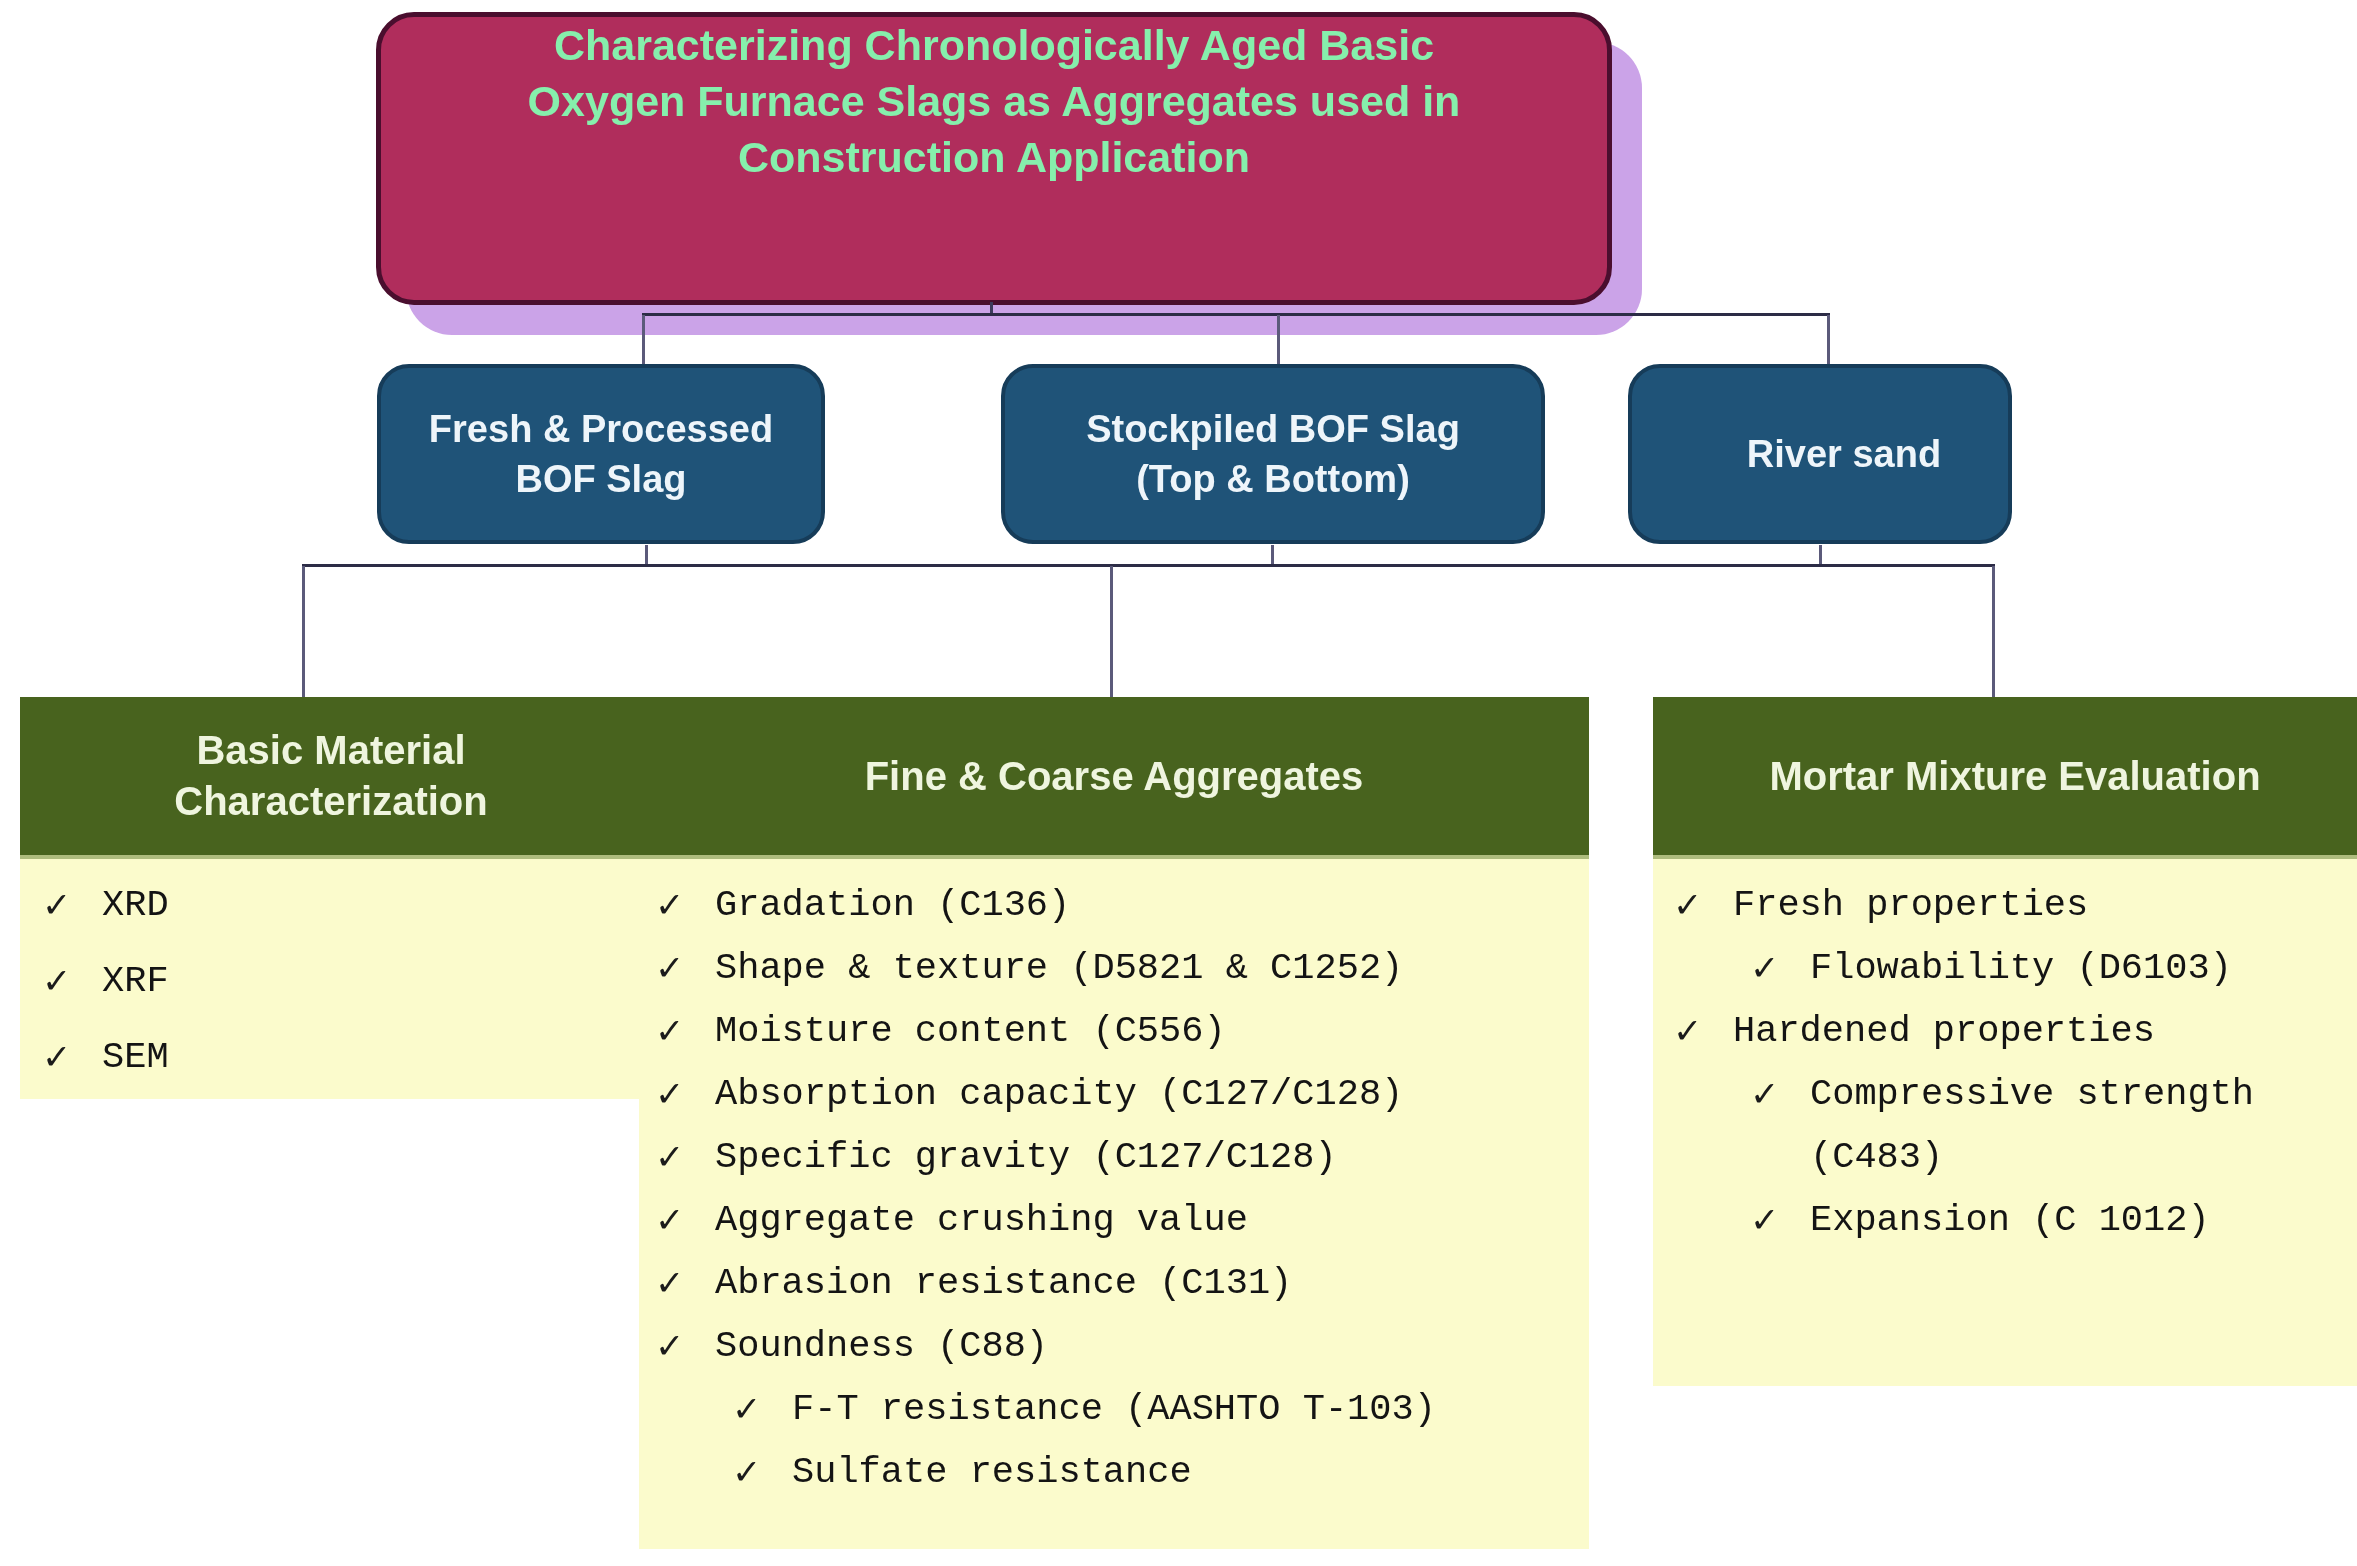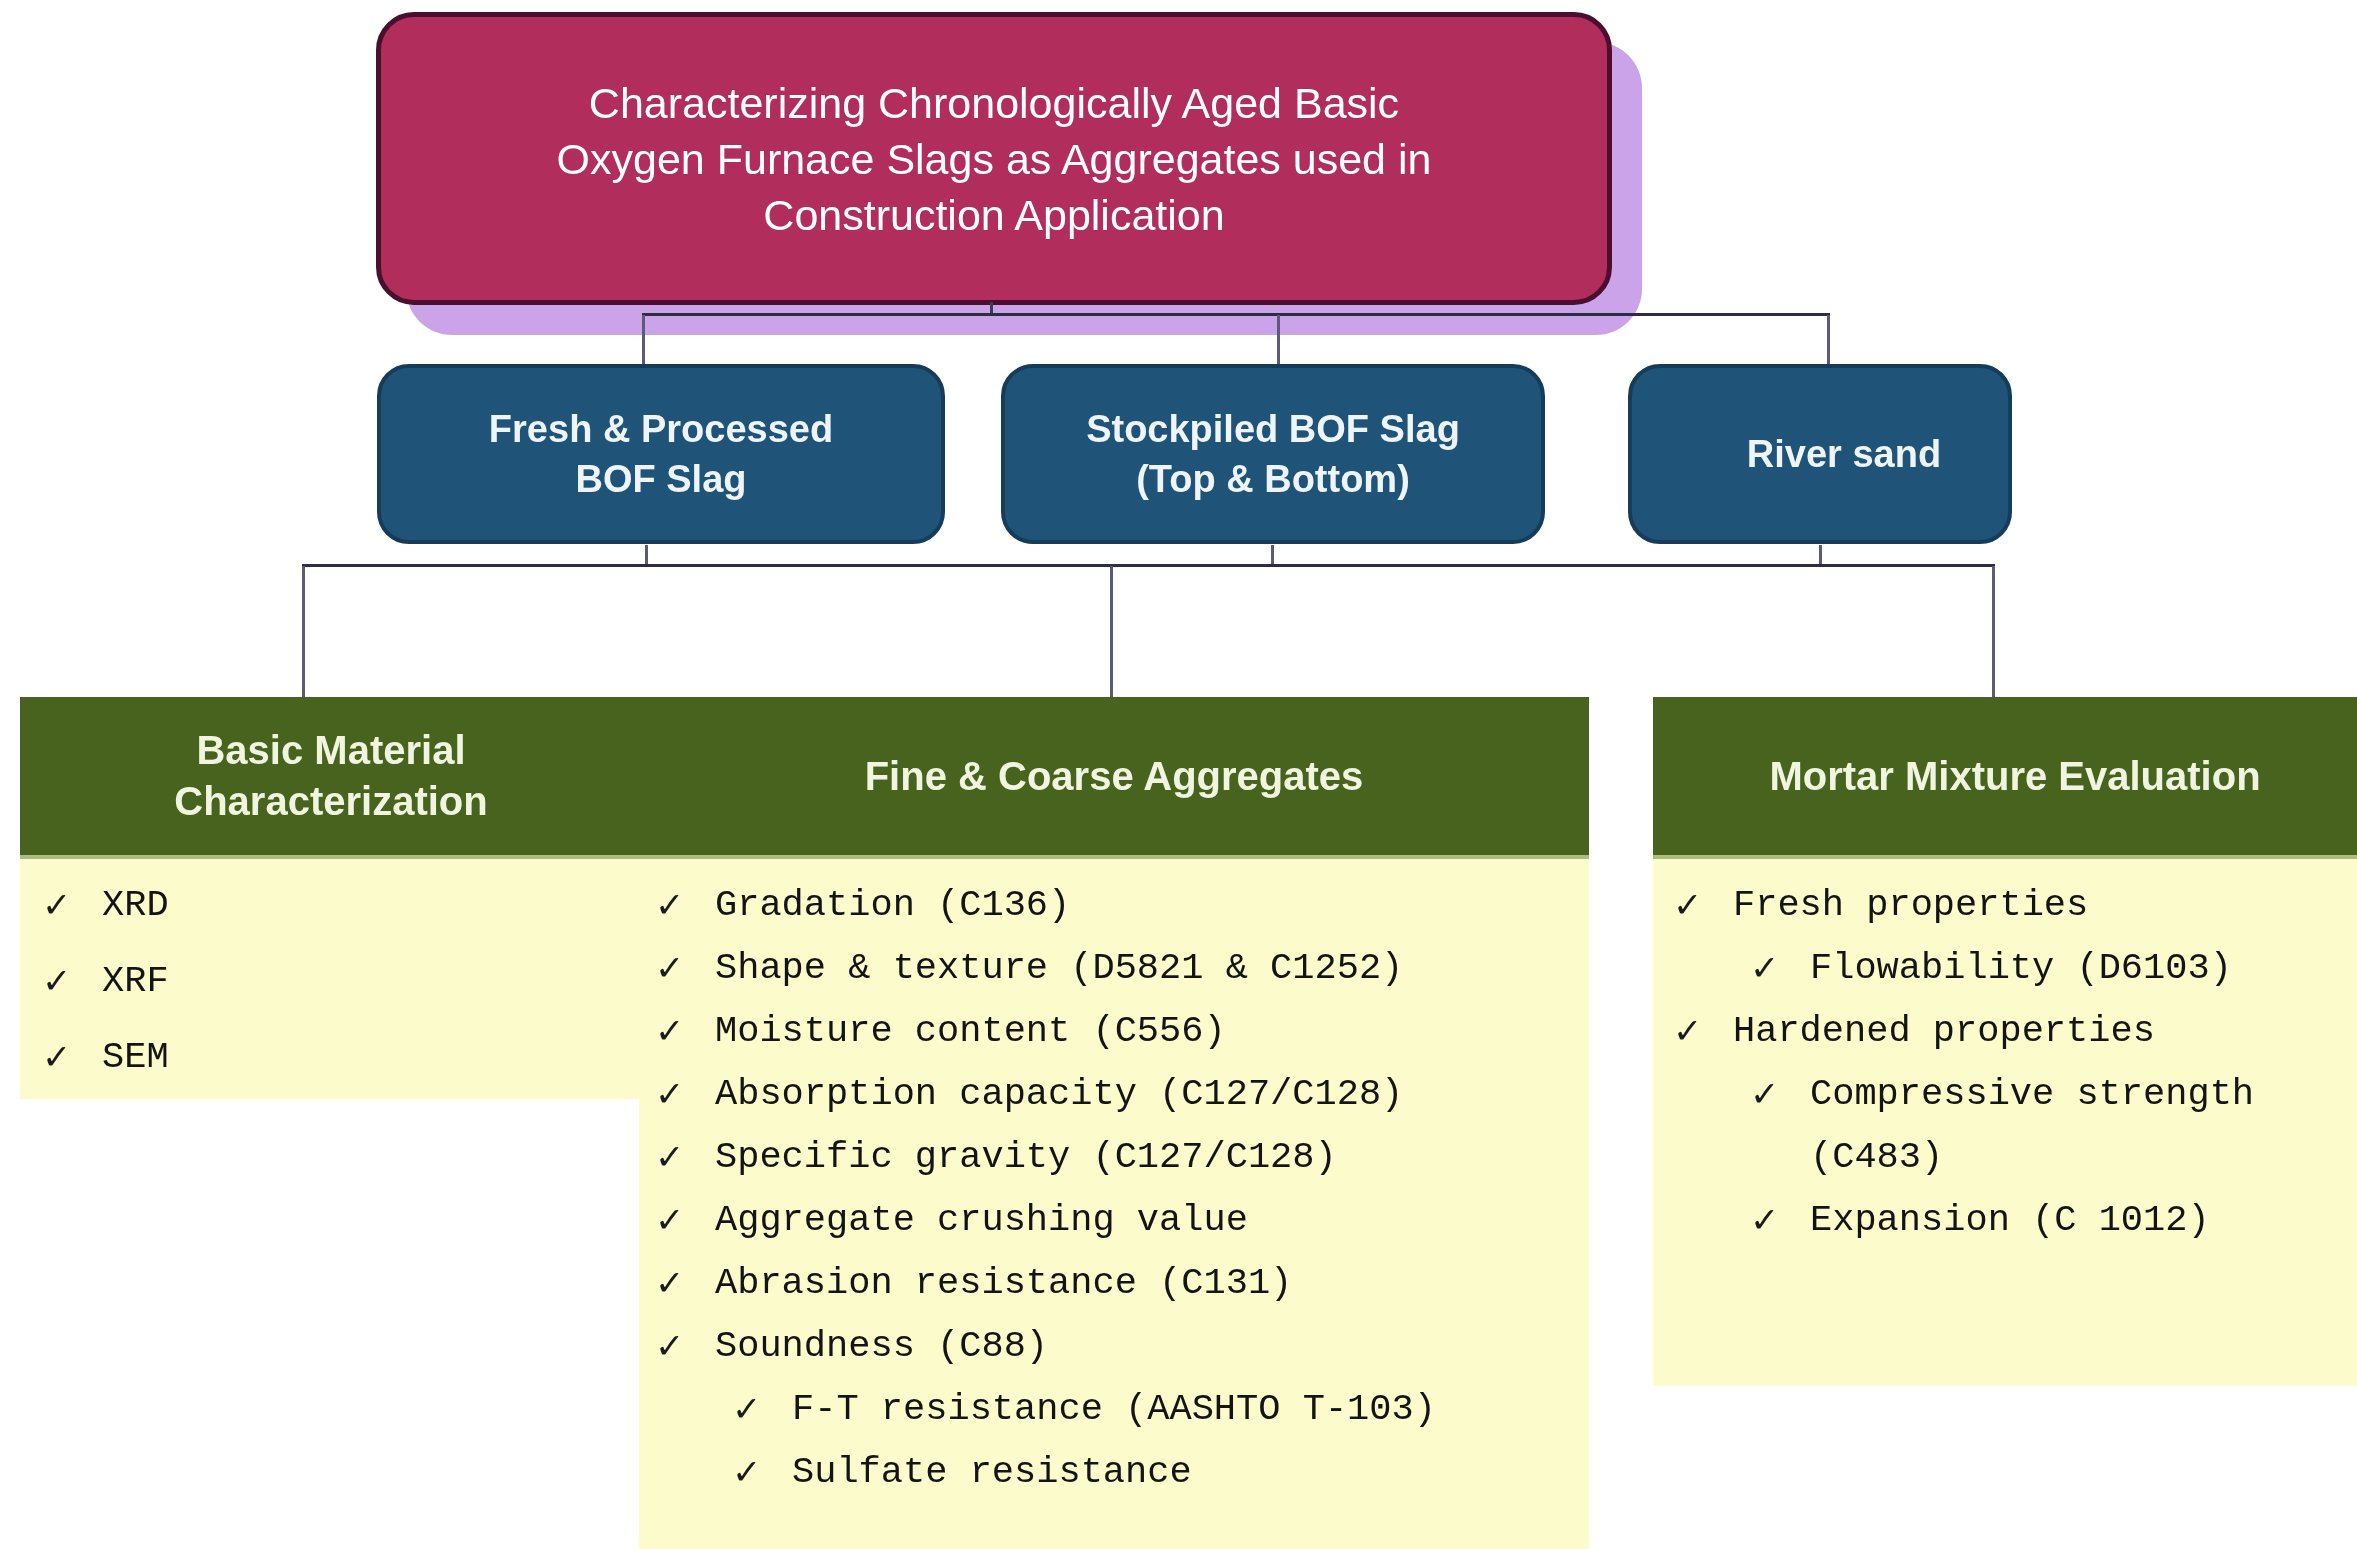--- a/index.html
+++ b/index.html
@@ -16,33 +16,33 @@
   .vline.dark{background:#3c3b5c;}
   
   .title-shadow{
     position:absolute;left:406px;top:42px;width:1236px;height:293px;
     background:#cba3e8;border-radius:46px;
   }
   .title-box{
     position:absolute;left:376px;top:12px;width:1236px;height:293px;
     background:#b02d5c;border:5px solid #4a0e2e;border-radius:38px;
     box-sizing:border-box;
-    display:flex;flex-direction:column;align-items:center;justify-content:center;
-    color:#ffffff;font-weight:normal;font-size:43px;line-height:56px;
+    display:flex;flex-direction:column;align-items:center;
+    color:#86efac;font-weight:bold;font-size:43px;line-height:56px;
     text-align:center;
   }
   
   .source-box{
     position:absolute;top:364px;height:180px;
     background:#1f5378;border:4px solid #163c59;border-radius:32px;
     box-sizing:border-box;
     display:flex;flex-direction:column;align-items:center;justify-content:center;
     color:#eef5fa;font-weight:bold;font-size:38px;line-height:50px;text-align:center;
   }
-  .src1{left:377px;width:568px;}
+  .src1{left:377px;width:448px;}
   .src2{left:1001px;width:544px;}
   .src3{left:1628px;width:384px;padding-left:48px;}
   
   .panel{position:absolute;top:697px;box-sizing:border-box;}
   .p1{left:20px;width:622px;}
   .p2{left:639px;width:950px;}
   .p3{left:1653px;width:724px;}
   .phead{
     height:162px;background:#48631e;border-bottom:4px solid #aebc7e;
     box-sizing:border-box;

